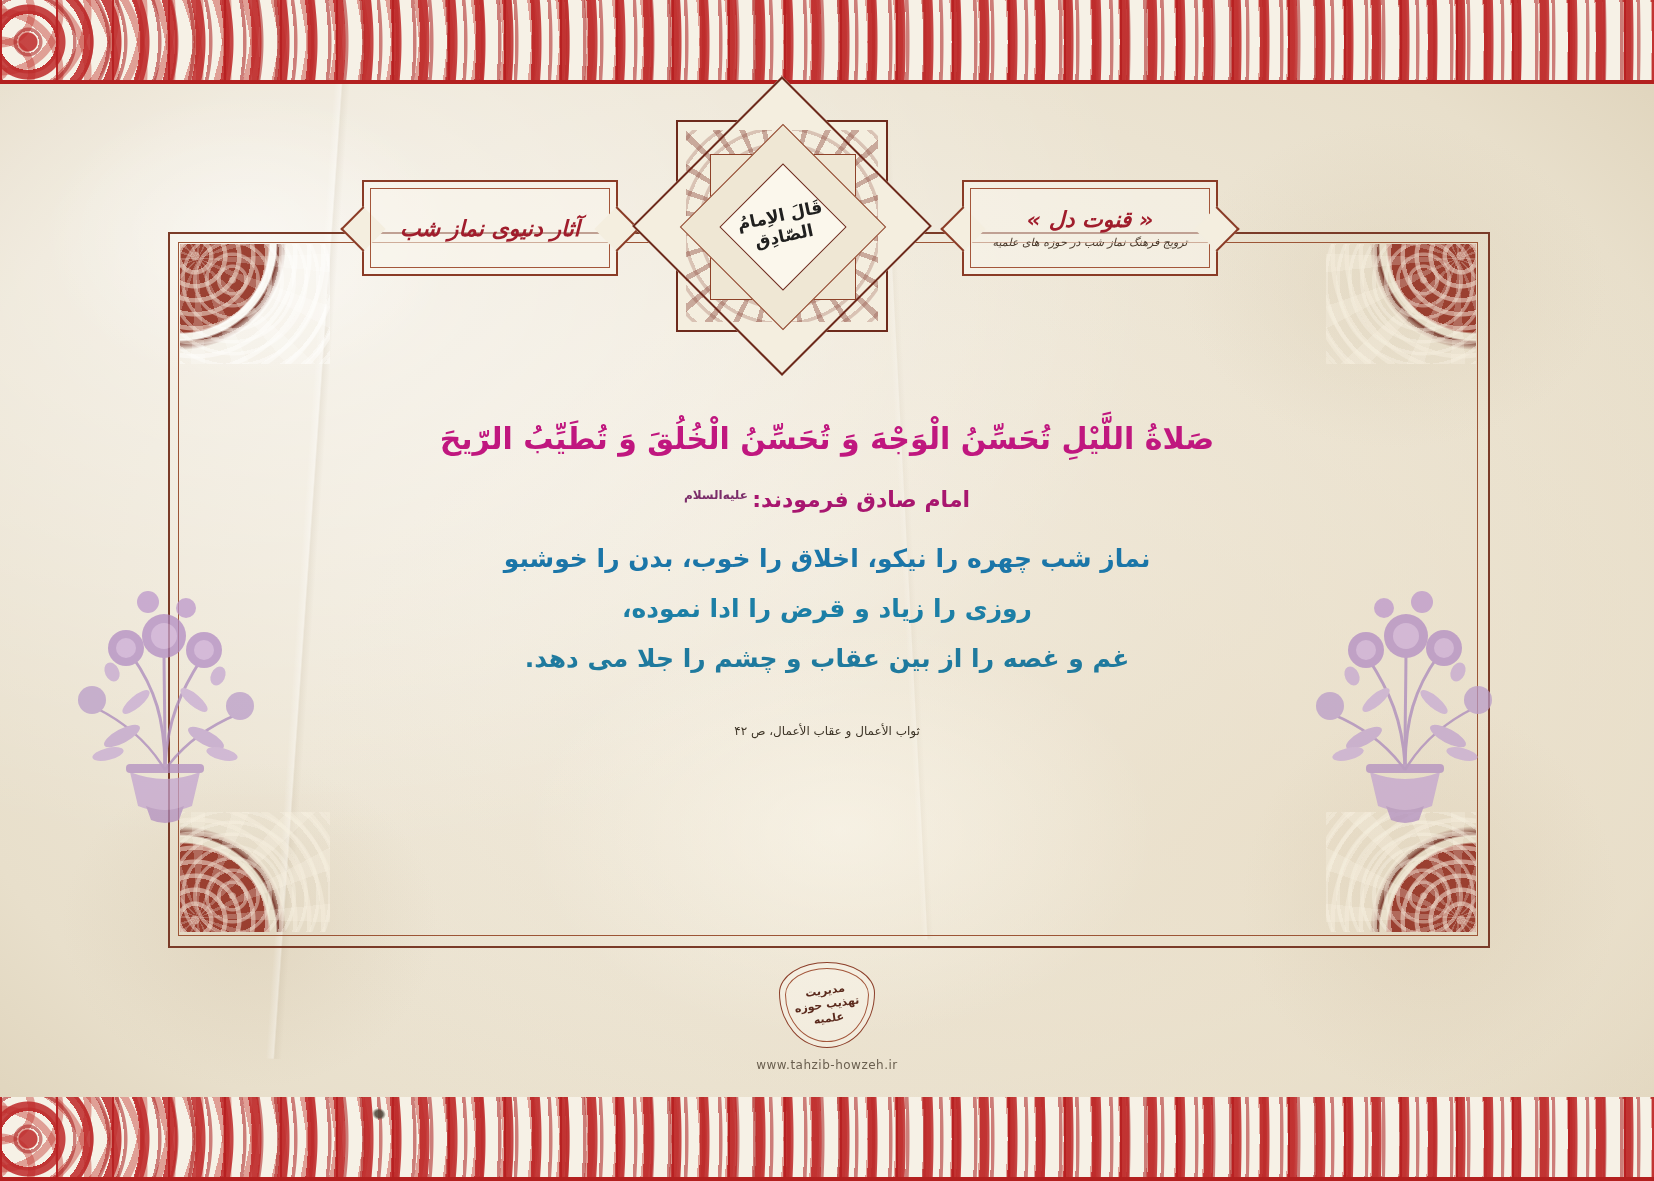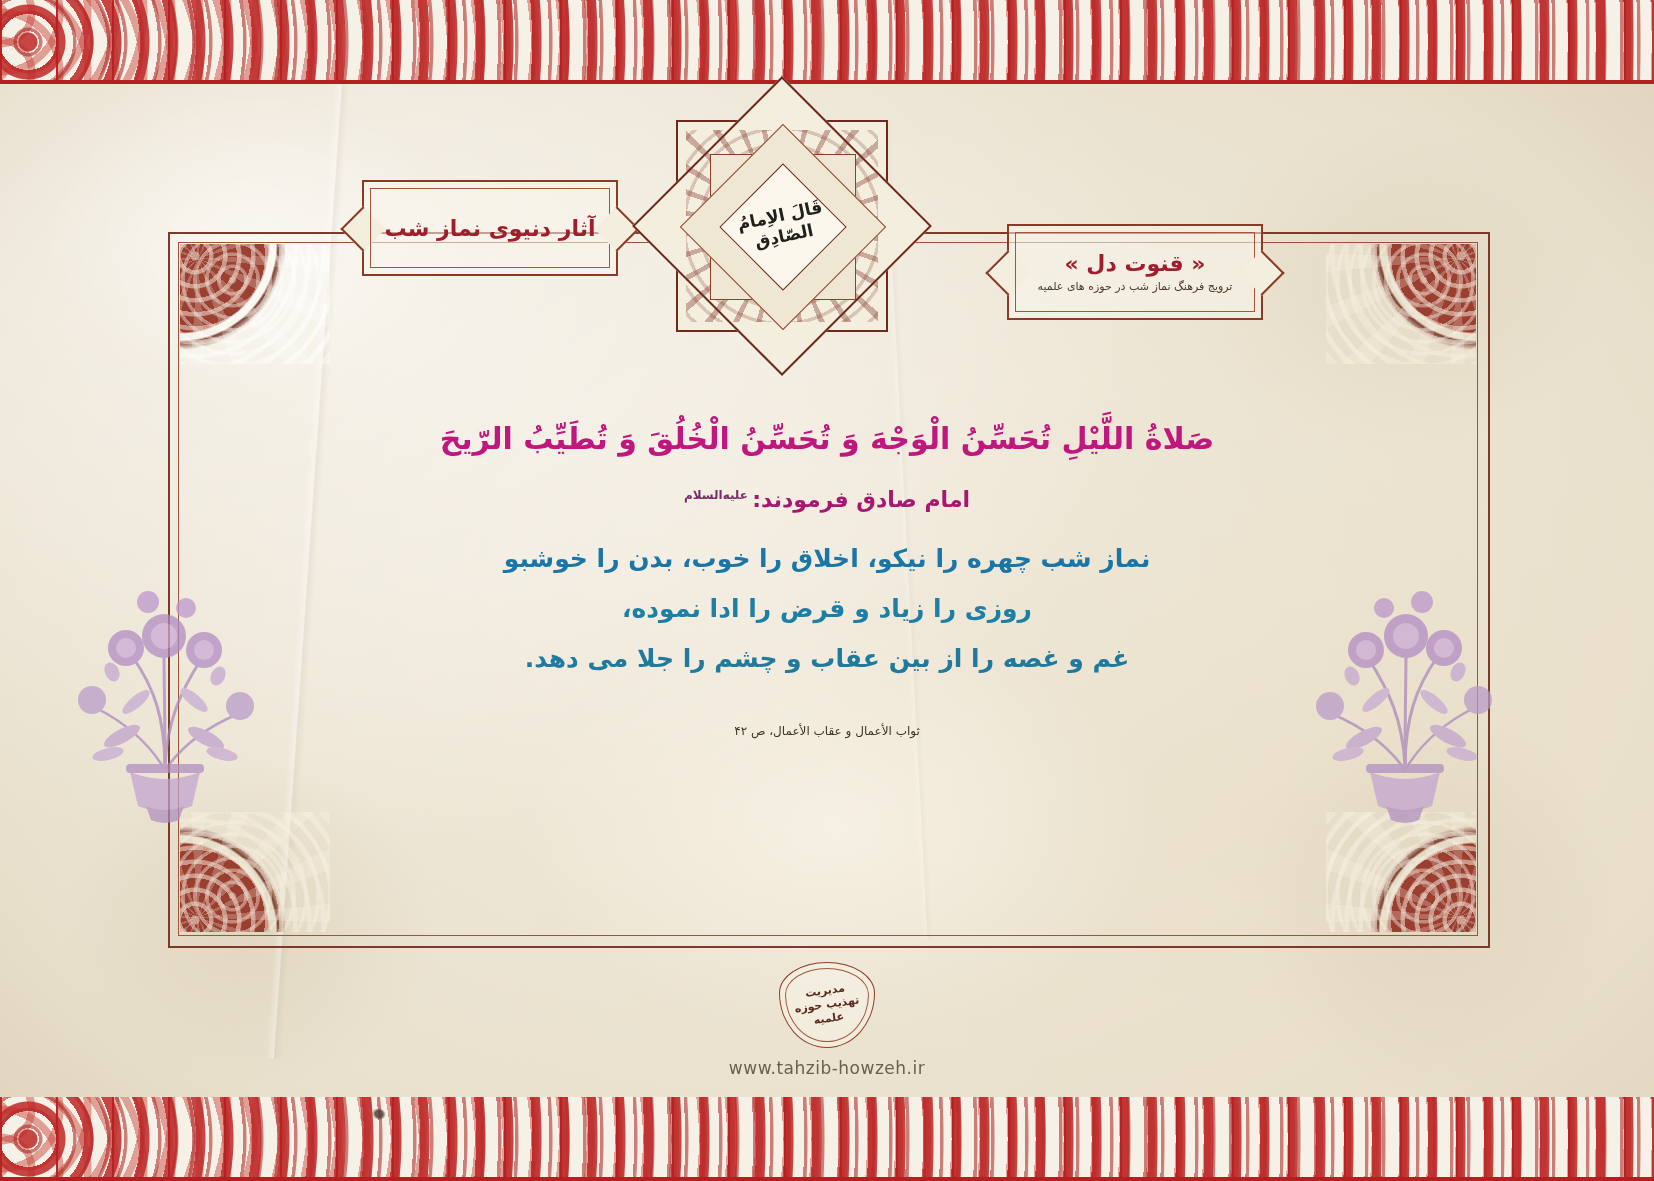--- a/index.html
+++ b/index.html
@@ -171,20 +171,21 @@
   
   .cartouche {
     position: absolute;
     height: 92px;
     border: 2px solid #8a3b26;
     background: rgba(250,246,236,0.55);
     display: flex;
     align-items: center;
     justify-content: center;
     text-align: center;
+    font-style: italic;
   }
   .cartouche:before, .cartouche:after {
     content: "";
     position: absolute;
     top: 50%;
     width: 30px; height: 30px;
     margin-top: -15px;
     border: 2px solid #8a3b26;
     background: #f4eedf;
     transform: rotate(45deg);
@@ -198,21 +199,21 @@
     display: flex;
     flex-direction: column;
     align-items: center;
     justify-content: center;
     gap: 4px;
   }
   .cartouche.right {
     left: 362px; top: 180px; width: 252px;
   }
   .cartouche.left {
-    left: 1007px; top: 180px; width: 252px; margin-top: 44px;
+    left: 962px; top: 180px; width: 252px;
   }
   .cart-title {
     color: #a01d2c;
     font-size: 22px;
     font-weight: bold;
     white-space: nowrap;
   }
   .cart-sub {
     color: #4a3a2c;
     font-size: 11px;
@@ -298,21 +299,21 @@
     transform: rotate(-8deg);
     text-align: center;
     line-height: 1.3;
     padding: 0 10px;
   }
   .site-url {
     position: absolute;
     left: 0; right: 0; top: 1058px;
     text-align: center;
     color: #6a5f4f;
-    font-size: 17px;
+    font-size: 12px;
     letter-spacing: .5px;
     direction: ltr;
   }
 
   
   .speck {
     position: absolute;
     left: 372px; top: 1108px;
     width: 14px; height: 12px;
     background: radial-gradient(ellipse at 50% 50%, #4a4236 0 40%, rgba(74,66,54,0) 70%);

